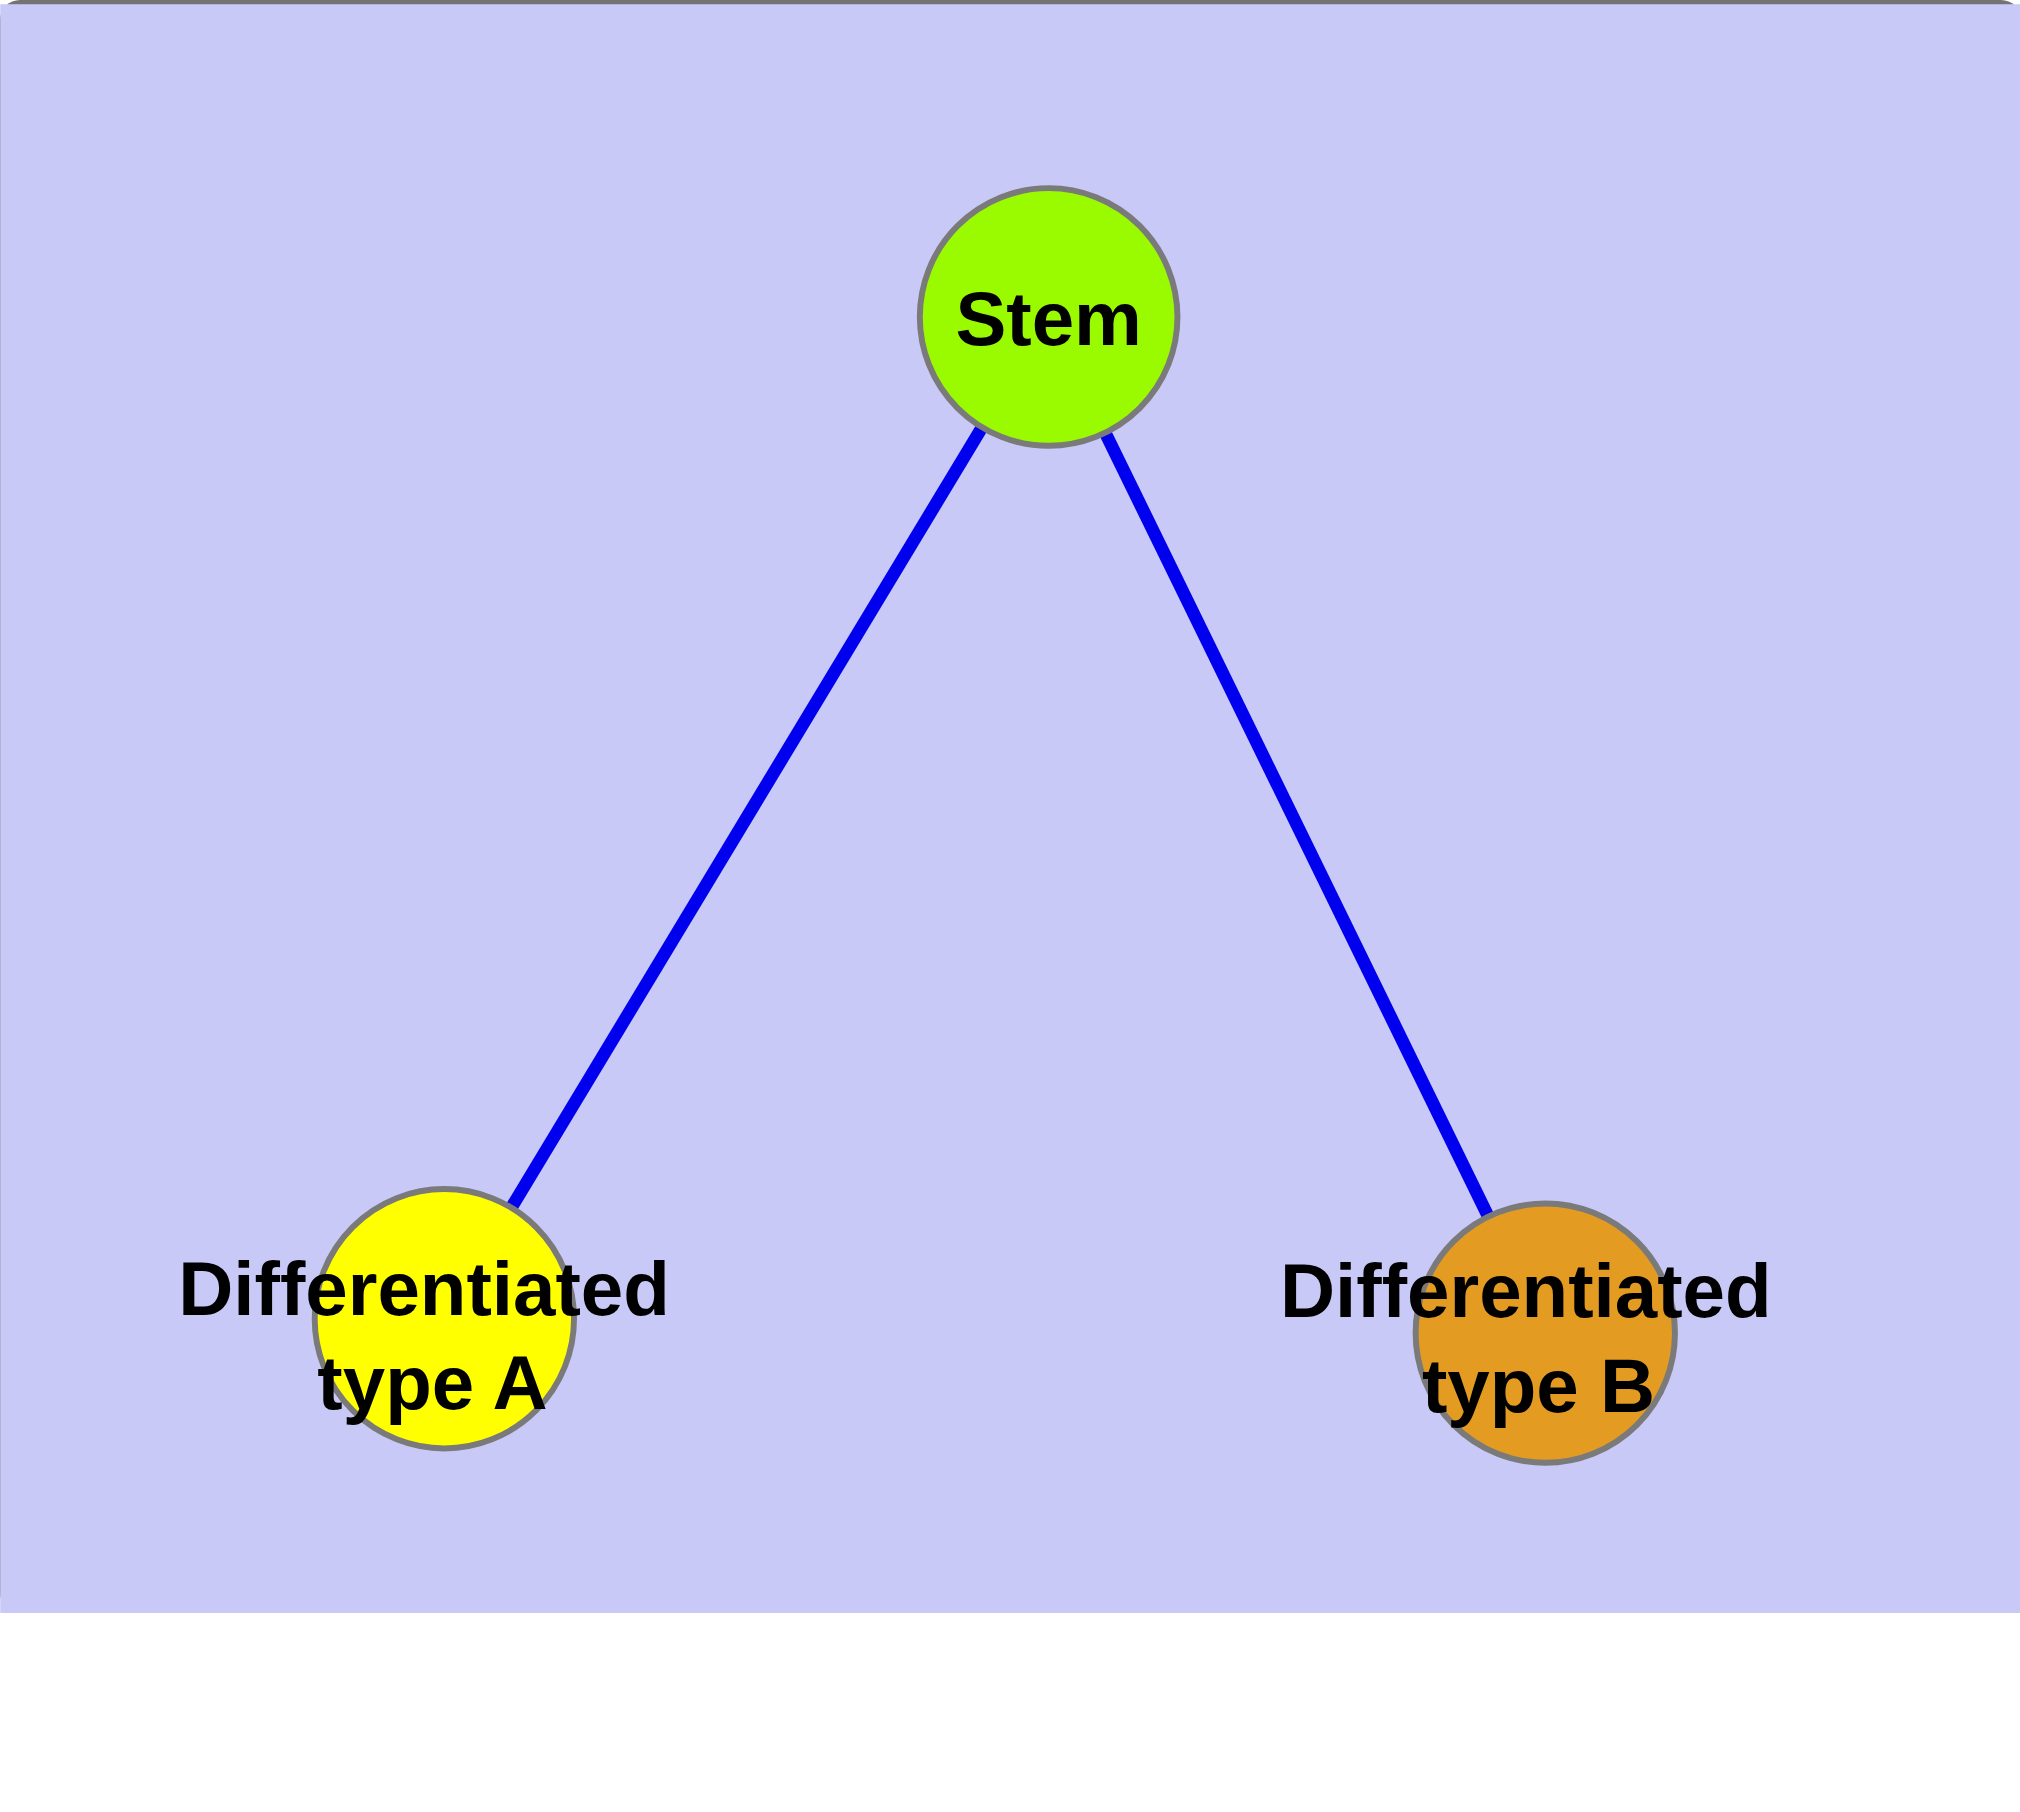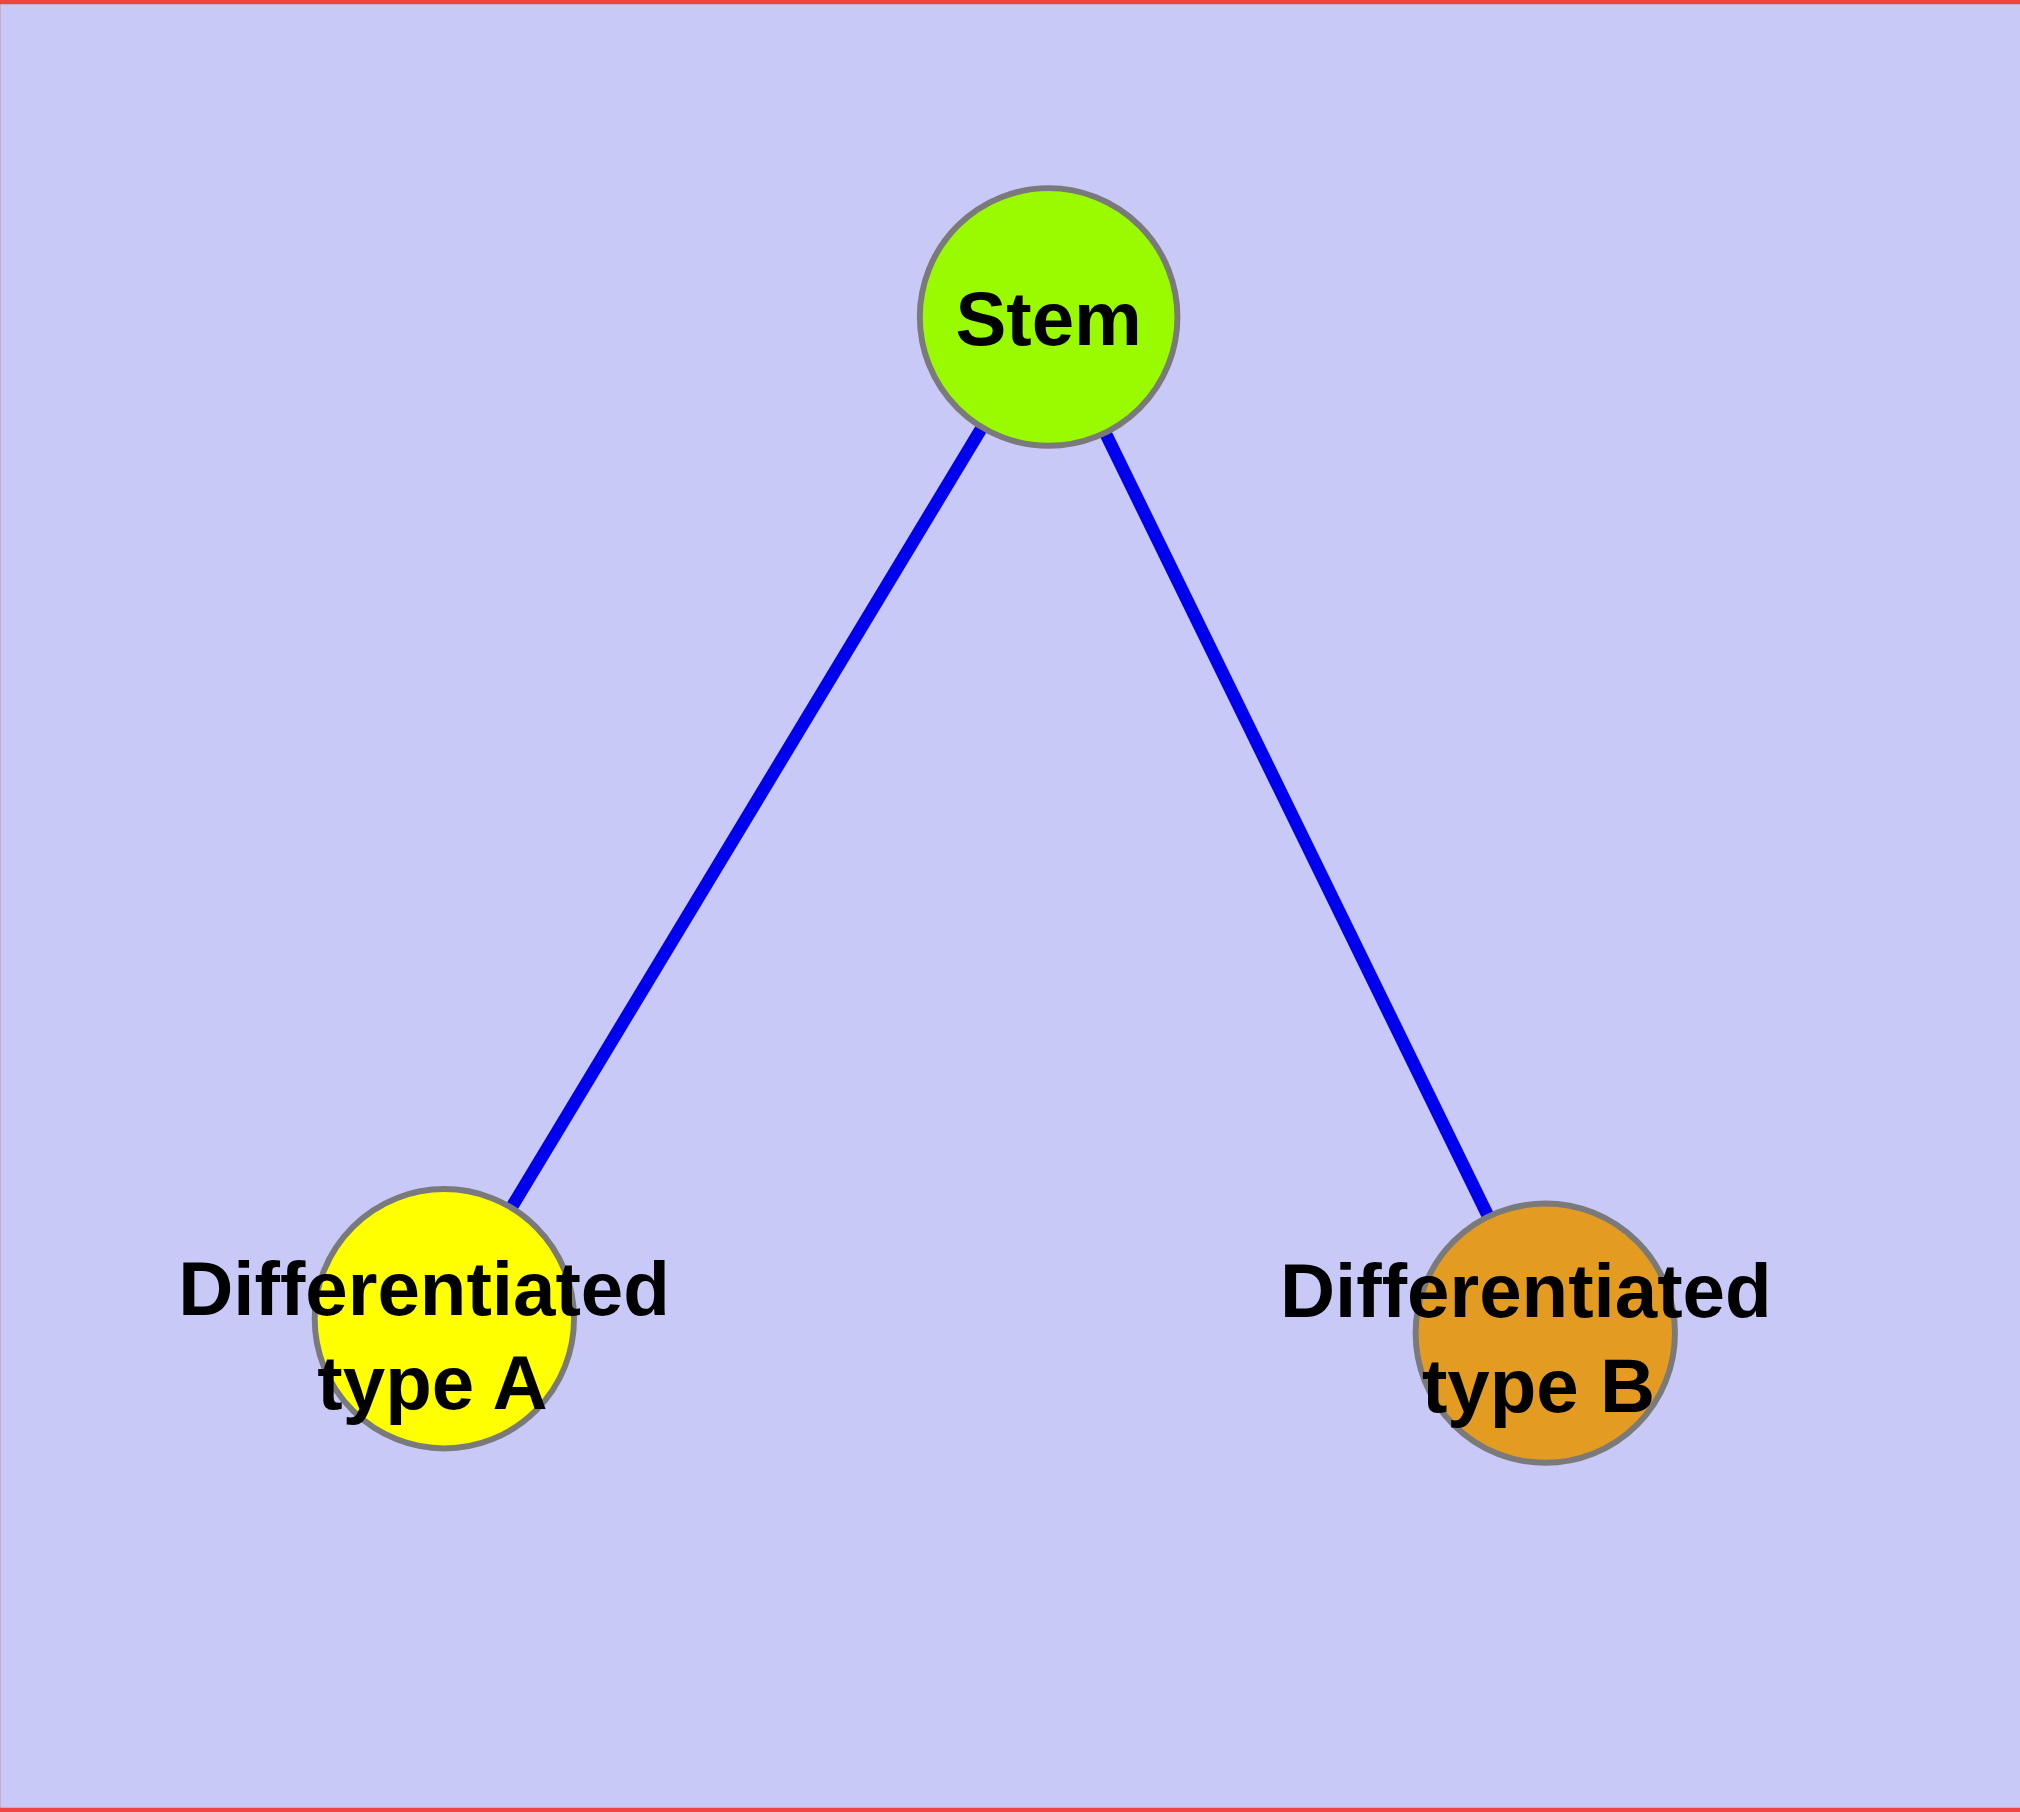--- a/index.html
+++ b/index.html
@@ -3,23 +3,24 @@
 <meta charset="utf-8">
 <style>
   html, body {
     margin: 0;
     padding: 0;
     background: #ffffff;
     font-family: "Liberation Sans", sans-serif;
   }
   .stage {
     width: 2021px;
-    height: 1812px;
+    height: 1613px;
     position: relative;
-    background: #ef4444;
+    background: #737373;
+    border-radius: 20px;
   }
   svg {
     display: block;
   }
   .node-label {
     font-family: "Liberation Sans", "DejaVu Sans", sans-serif;
     font-weight: bold;
     font-size: 90px;
     fill: #000000;
   }

